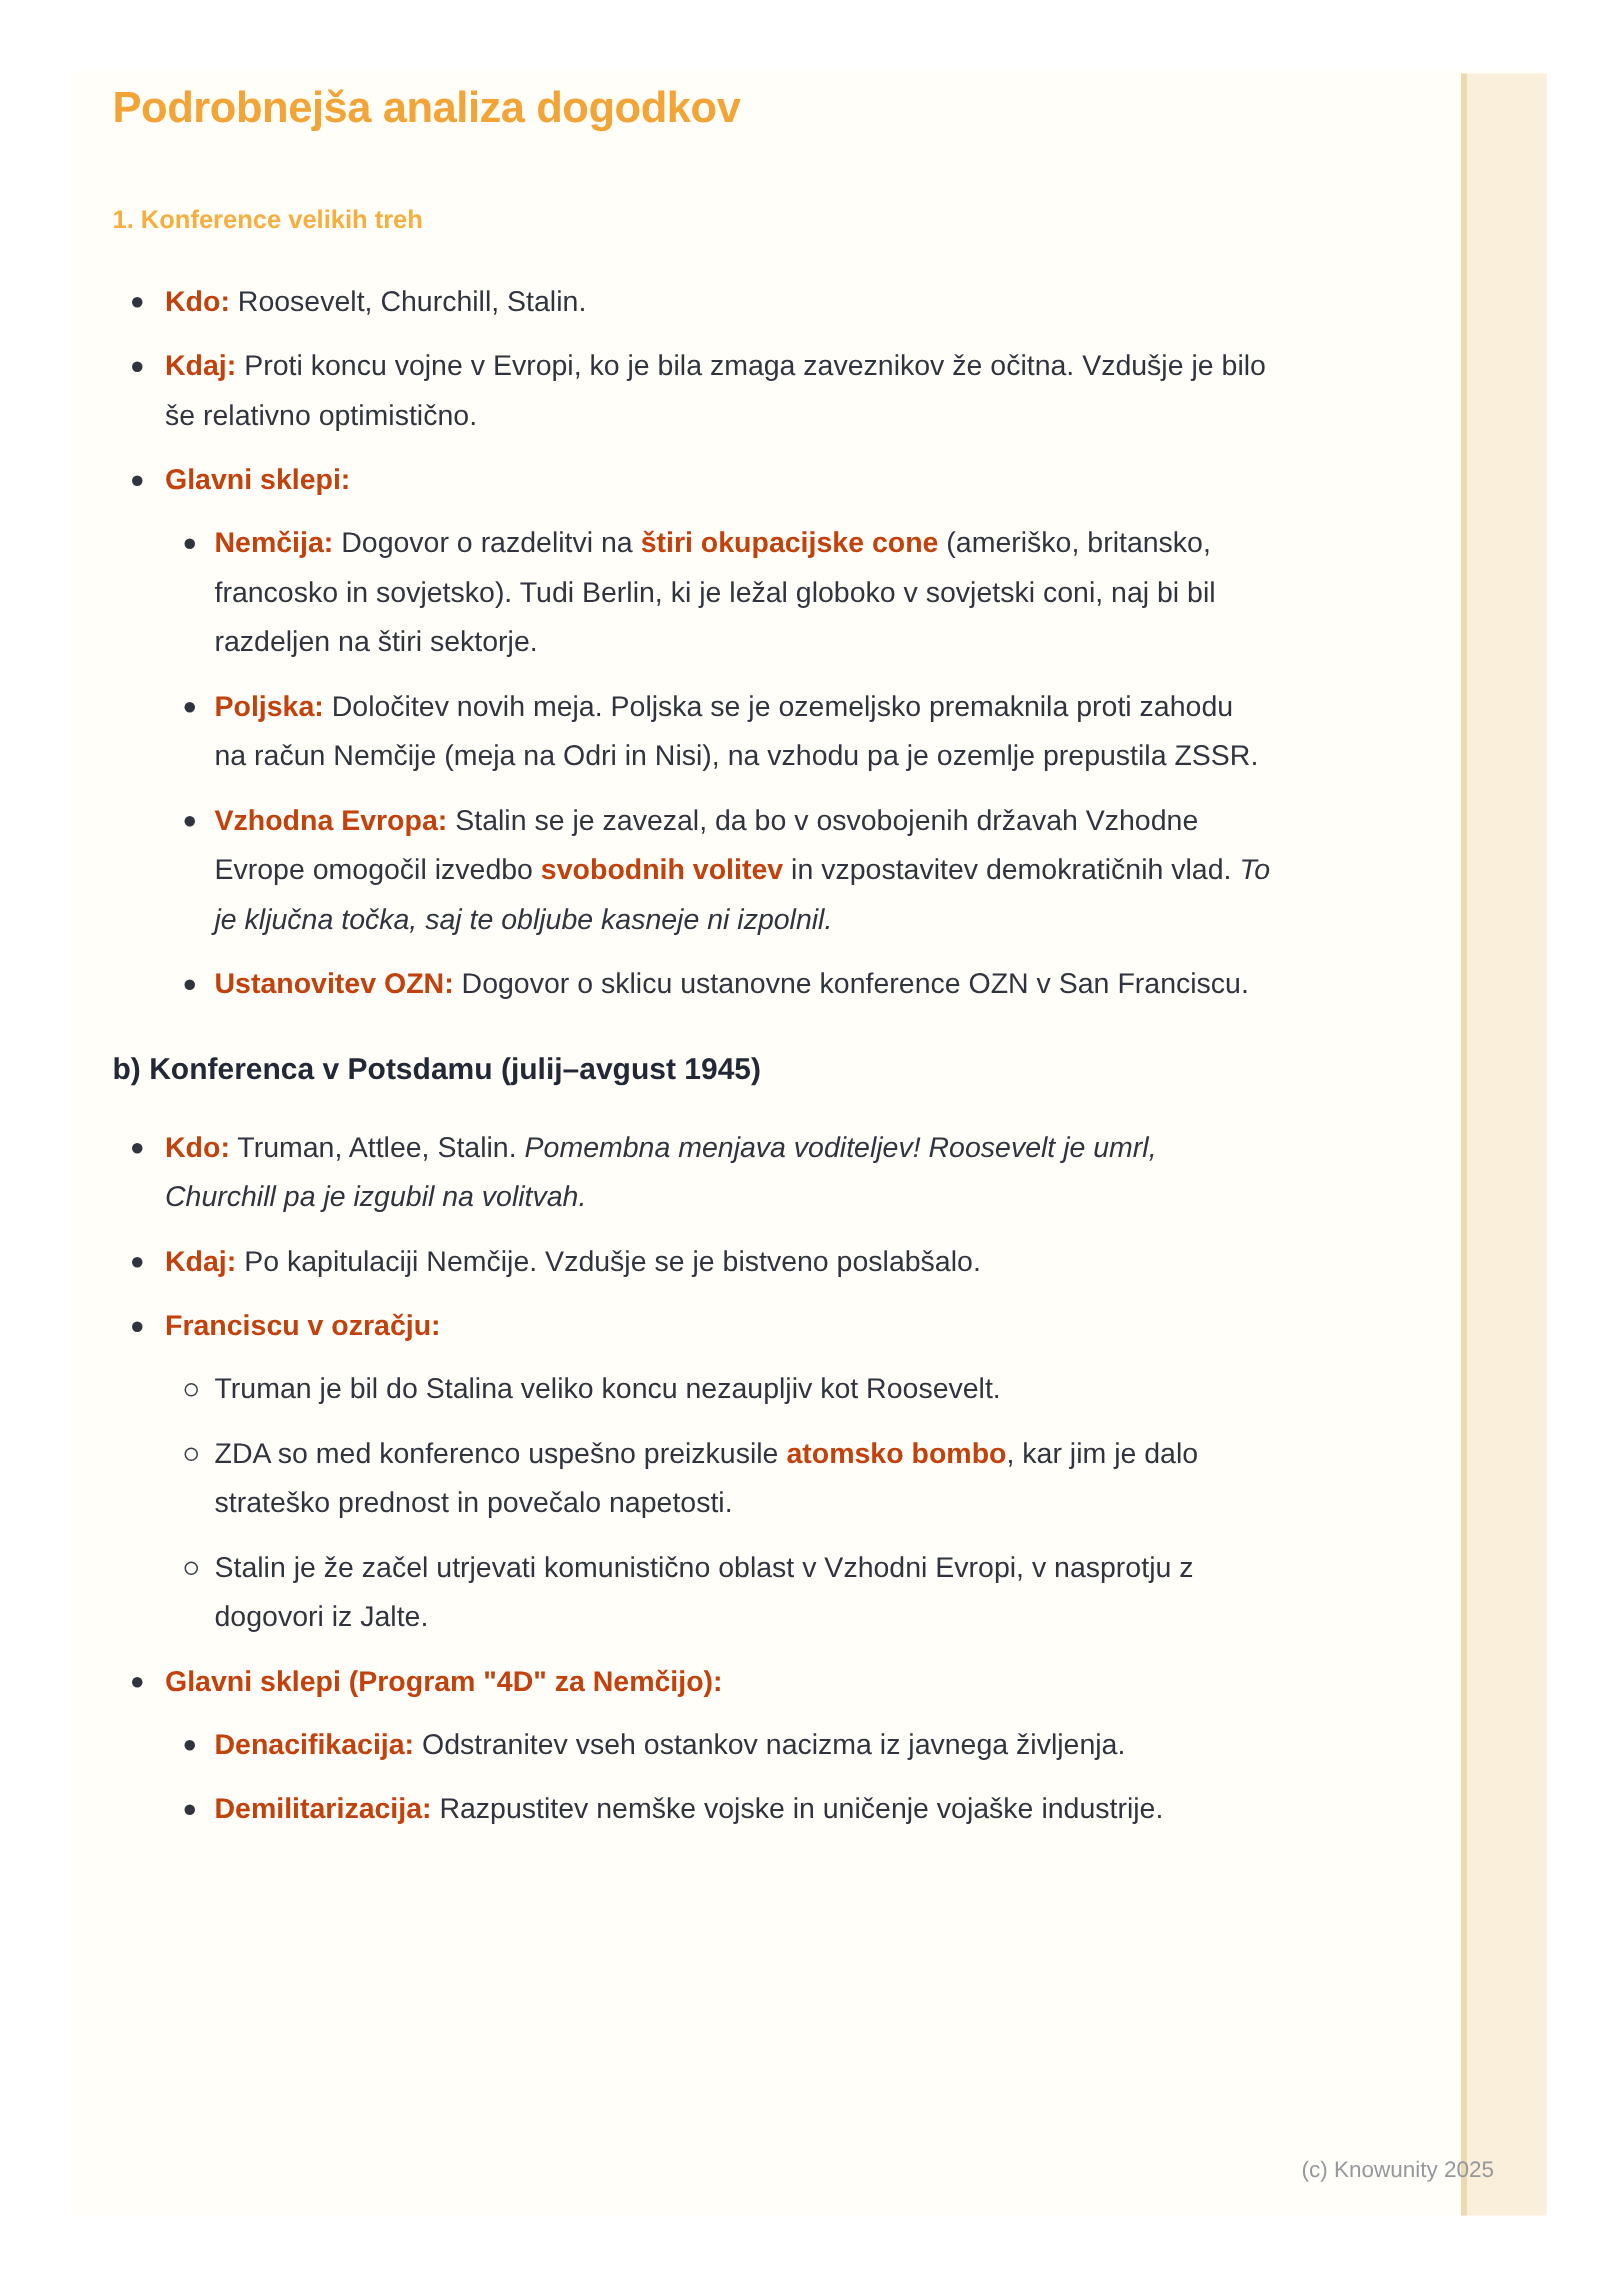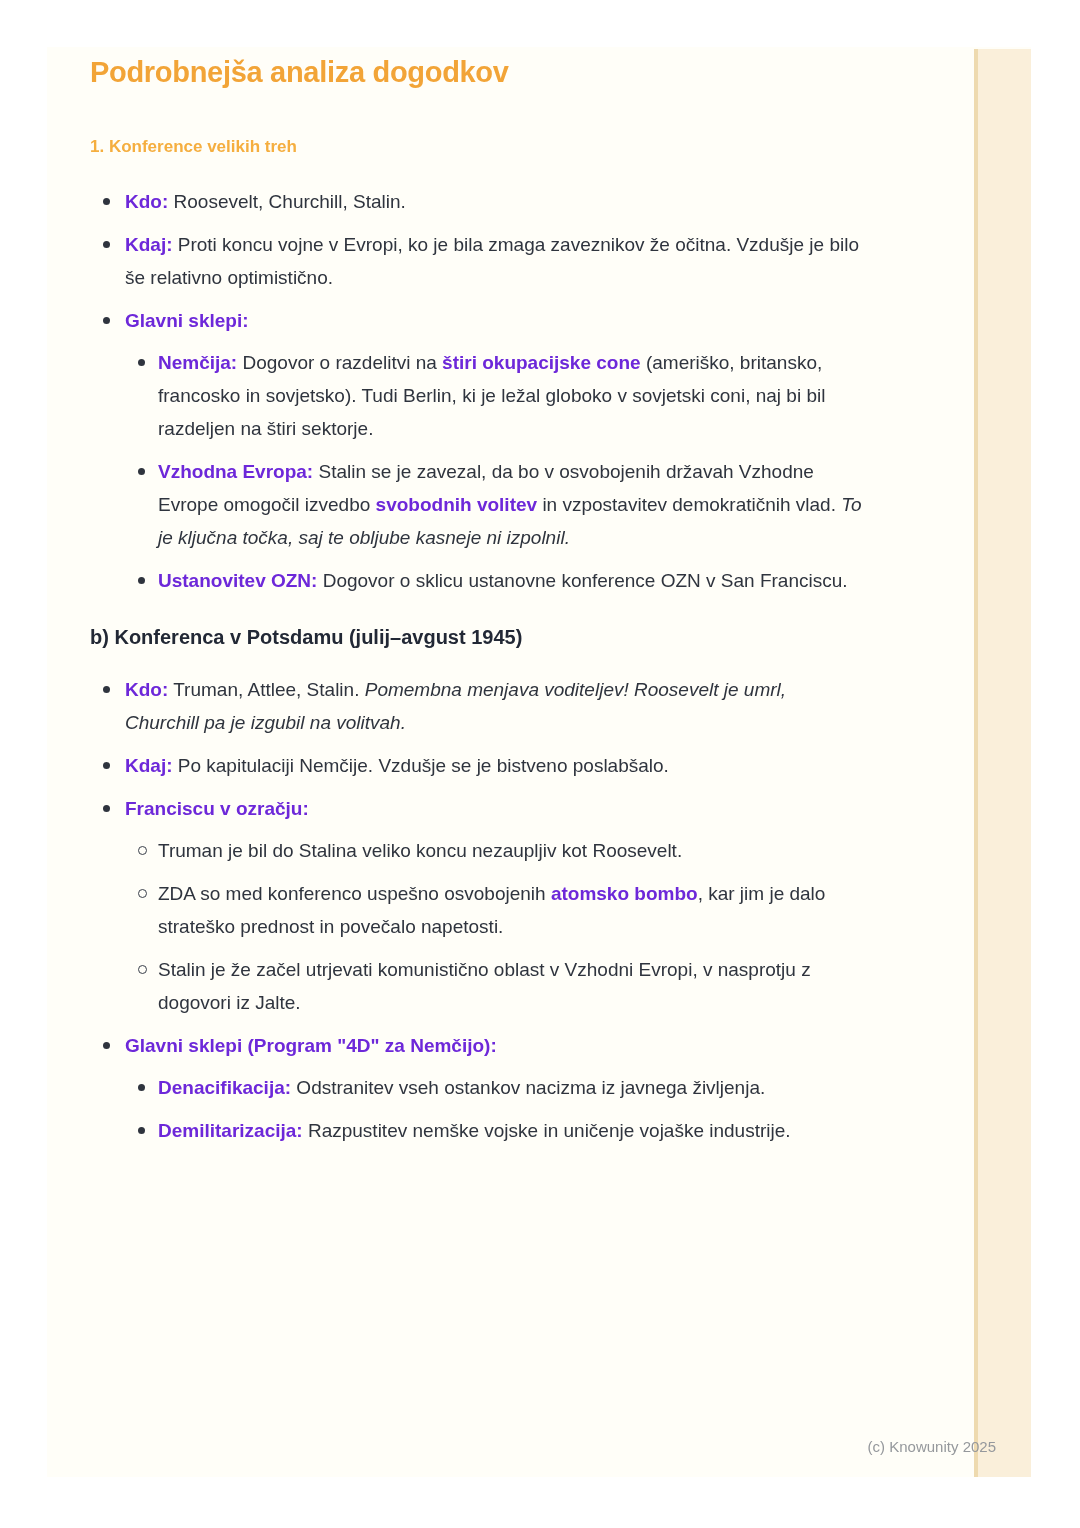--- a/index.html
+++ b/index.html
@@ -16,21 +16,21 @@
     width:984px; height:1430px;
     background:var(--card-bg,#FFFEF8);
   }
   .stripe {
     position:absolute; top:2px; right:0; bottom:0;
     width:57px;
     background:var(--stripe-fill,#FAEFDA);
     border-left:4px solid var(--stripe-border,#EEDAAF);
   }
   .content {
-    position:absolute; left:43px; top:8px; width:772px;
+    position:absolute; left:28px; top:8px; width:772px;
   }
   .doc-title {
     font-size:29px; line-height:34px; font-weight:700;
     letter-spacing:-0.3px;
     color:var(--title-orange,#F2A437);
   }
   .h2 {
     margin-top:44px;
     font-size:17px; line-height:28px; font-weight:600;
     color:var(--section-orange,#F5AE3F);
@@ -52,21 +52,21 @@
   .sub .marker { flex:0 0 20px; }
   .dot {
     display:block; width:7px; height:7px; border-radius:50%;
     background:#2F343E; margin-top:13px;
   }
   .ring {
     display:block; width:9px; height:9px; border-radius:50%;
     border:1.5px solid #3A404B; background:transparent; margin-top:12px;
   }
   .body-text { flex:1 1 auto; min-width:0; }
-  .seg-b { font-weight:700; color:#6d28d9; }
+  .seg-b { font-weight:700; color:#c2410c; }
   .seg-i { font-style:italic; }
   .footer {
     position:absolute; top:1391px; right:35px;
     font-size:15px; line-height:18px;
     color:var(--footer-gray,#95989C);
     z-index:2;
   }
 </style>
 </head>
 <body>
@@ -98,20 +98,26 @@
                 <div class="li">
                   <span class="marker">
                     <span class="dot"></span>
                   </span>
                   <div class="body-text"><span class="seg-b">Nemčija:</span><span> Dogovor o razdelitvi na </span><span class="seg-b">štiri okupacijske cone</span><span> (ameriško, britansko, francosko in sovjetsko). Tudi Berlin, ki je ležal globoko v sovjetski coni, naj bi bil razdeljen na štiri sektorje.</span></div>
                 </div>
                 <div class="li">
                   <span class="marker">
                     <span class="dot"></span>
                   </span>
+                  <div class="body-text"><span class="seg-b">Poljska:</span><span> Določitev novih meja. Poljska se je ozemeljsko premaknila proti zahodu na račun Nemčije (meja na Odri in Nisi), na vzhodu pa je ozemlje prepustila ZSSR.</span></div>
+                </div>
+                <div class="li">
+                  <span class="marker">
+                    <span class="dot"></span>
+                  </span>
                   <div class="body-text"><span class="seg-b">Vzhodna Evropa:</span><span> Stalin se je zavezal, da bo v osvobojenih državah Vzhodne Evrope omogočil izvedbo </span><span class="seg-b">svobodnih volitev</span><span> in vzpostavitev demokratičnih vlad. </span><span class="seg-i">To je ključna točka, saj te obljube kasneje ni izpolnil.</span></div>
                 </div>
                 <div class="li">
                   <span class="marker">
                     <span class="dot"></span>
                   </span>
                   <div class="body-text"><span class="seg-b">Ustanovitev OZN:</span><span> Dogovor o sklicu ustanovne konference OZN v San Franciscu.</span></div>
                 </div>
               </div></div>
           </div>
@@ -138,21 +144,21 @@
                 <div class="li">
                   <span class="marker">
                     <span class="ring"></span>
                   </span>
                   <div class="body-text"><span>Truman je bil do Stalina veliko koncu nezaupljiv kot Roosevelt.</span></div>
                 </div>
                 <div class="li">
                   <span class="marker">
                     <span class="ring"></span>
                   </span>
-                  <div class="body-text"><span>ZDA so med konferenco uspešno osvobojenih </span><span class="seg-b">atomsko bombo</span><span>, kar jim je dalo strateško prednost in povečalo napetosti.</span></div>
+                  <div class="body-text"><span>ZDA so med konferenco uspešno preizkusile </span><span class="seg-b">atomsko bombo</span><span>, kar jim je dalo strateško prednost in povečalo napetosti.</span></div>
                 </div>
                 <div class="li">
                   <span class="marker">
                     <span class="ring"></span>
                   </span>
                   <div class="body-text"><span>Stalin je že začel utrjevati komunistično oblast v Vzhodni Evropi, v nasprotju z dogovori iz Jalte.</span></div>
                 </div>
               </div></div>
           </div>
           <div class="li">

